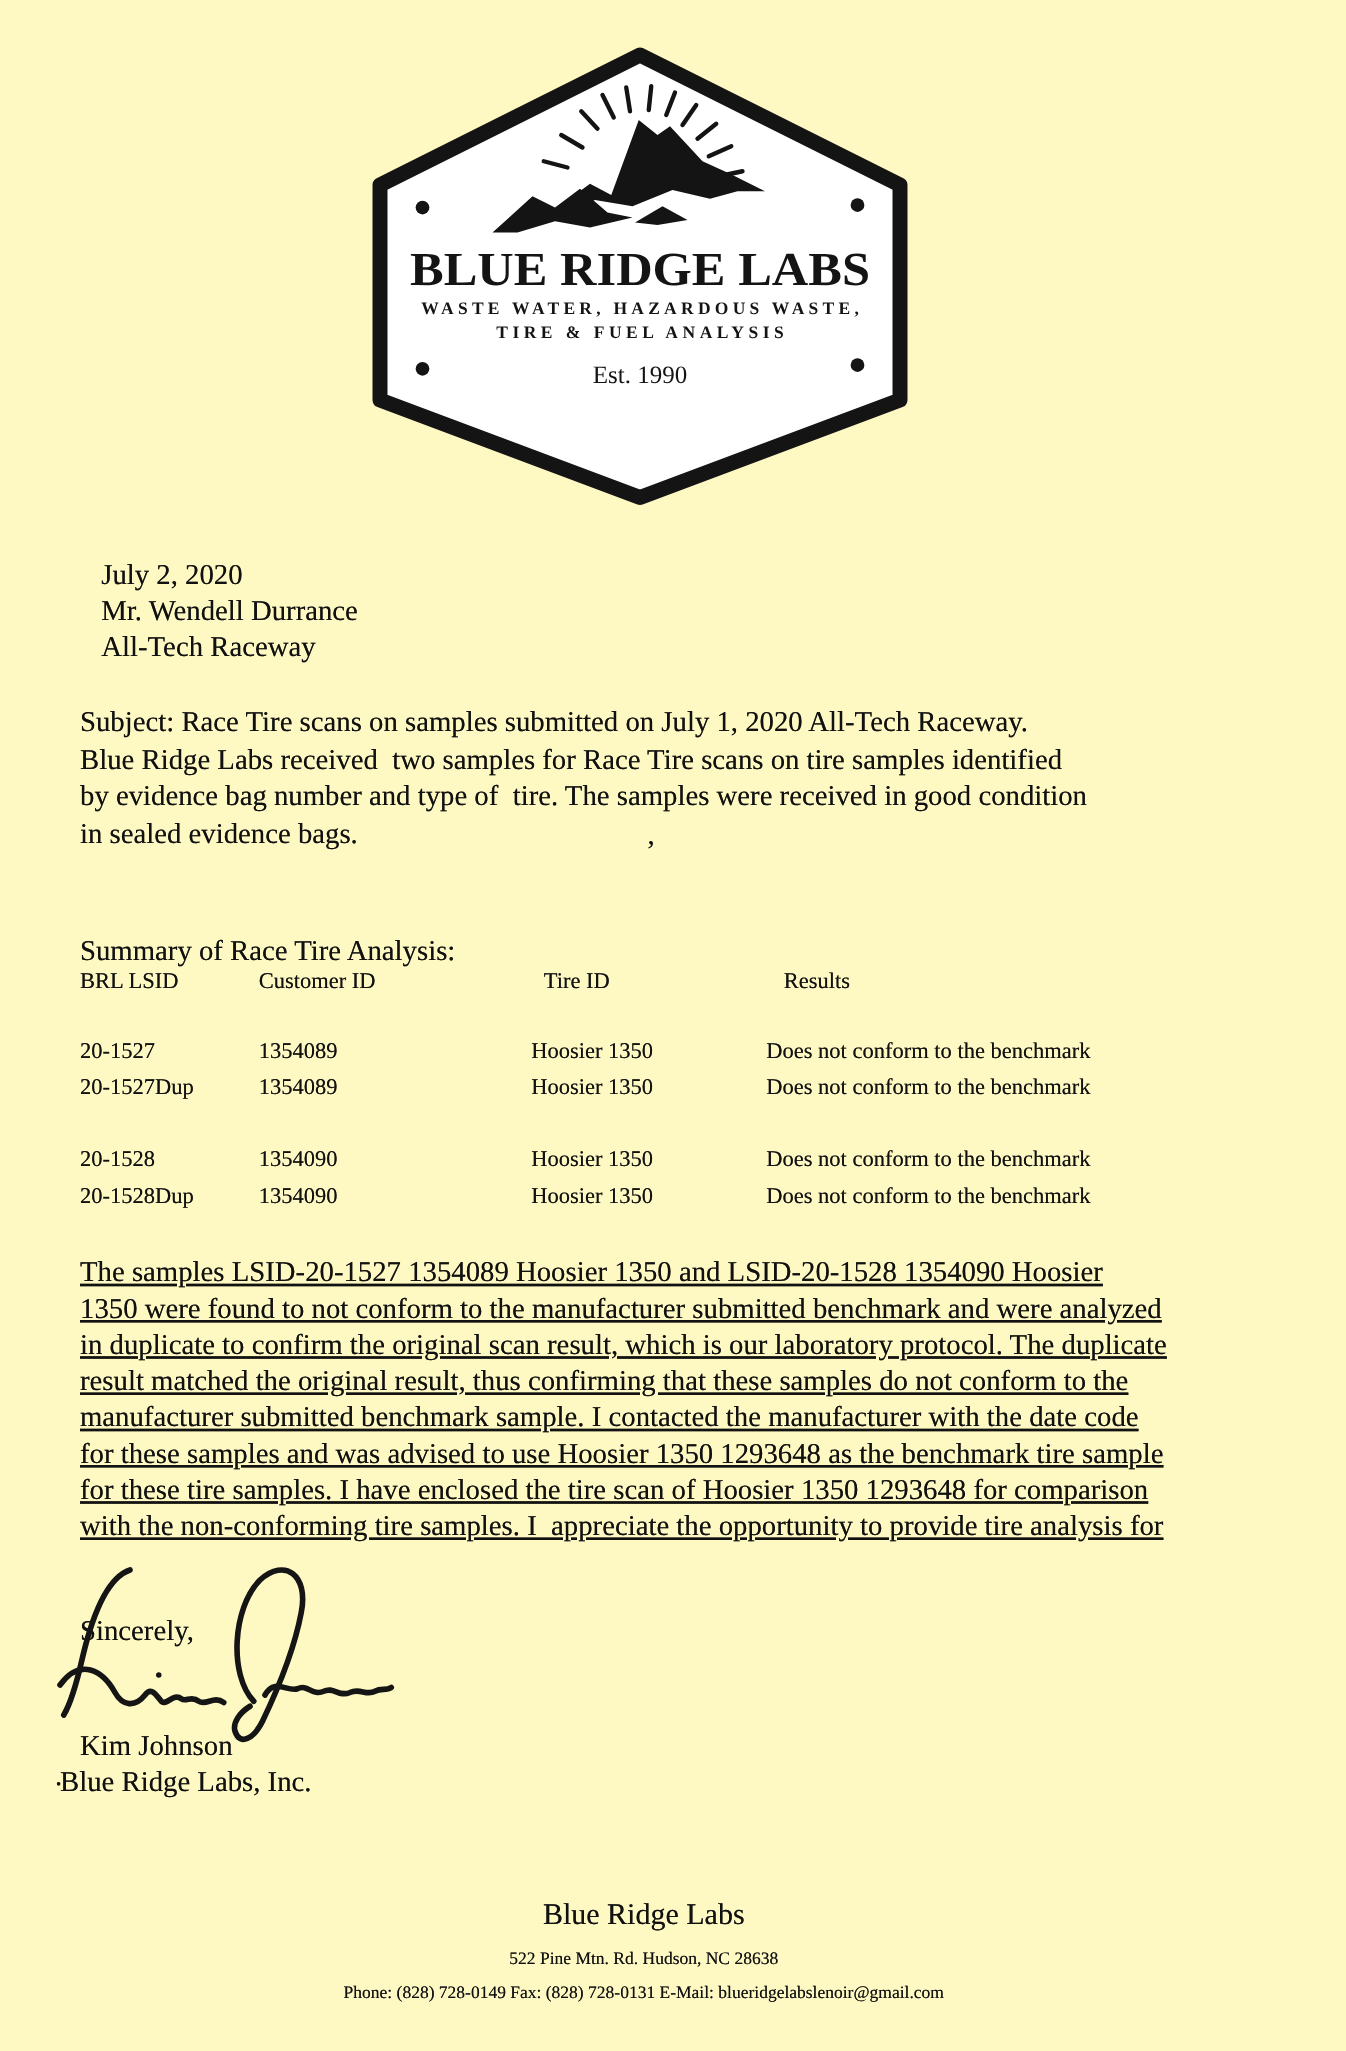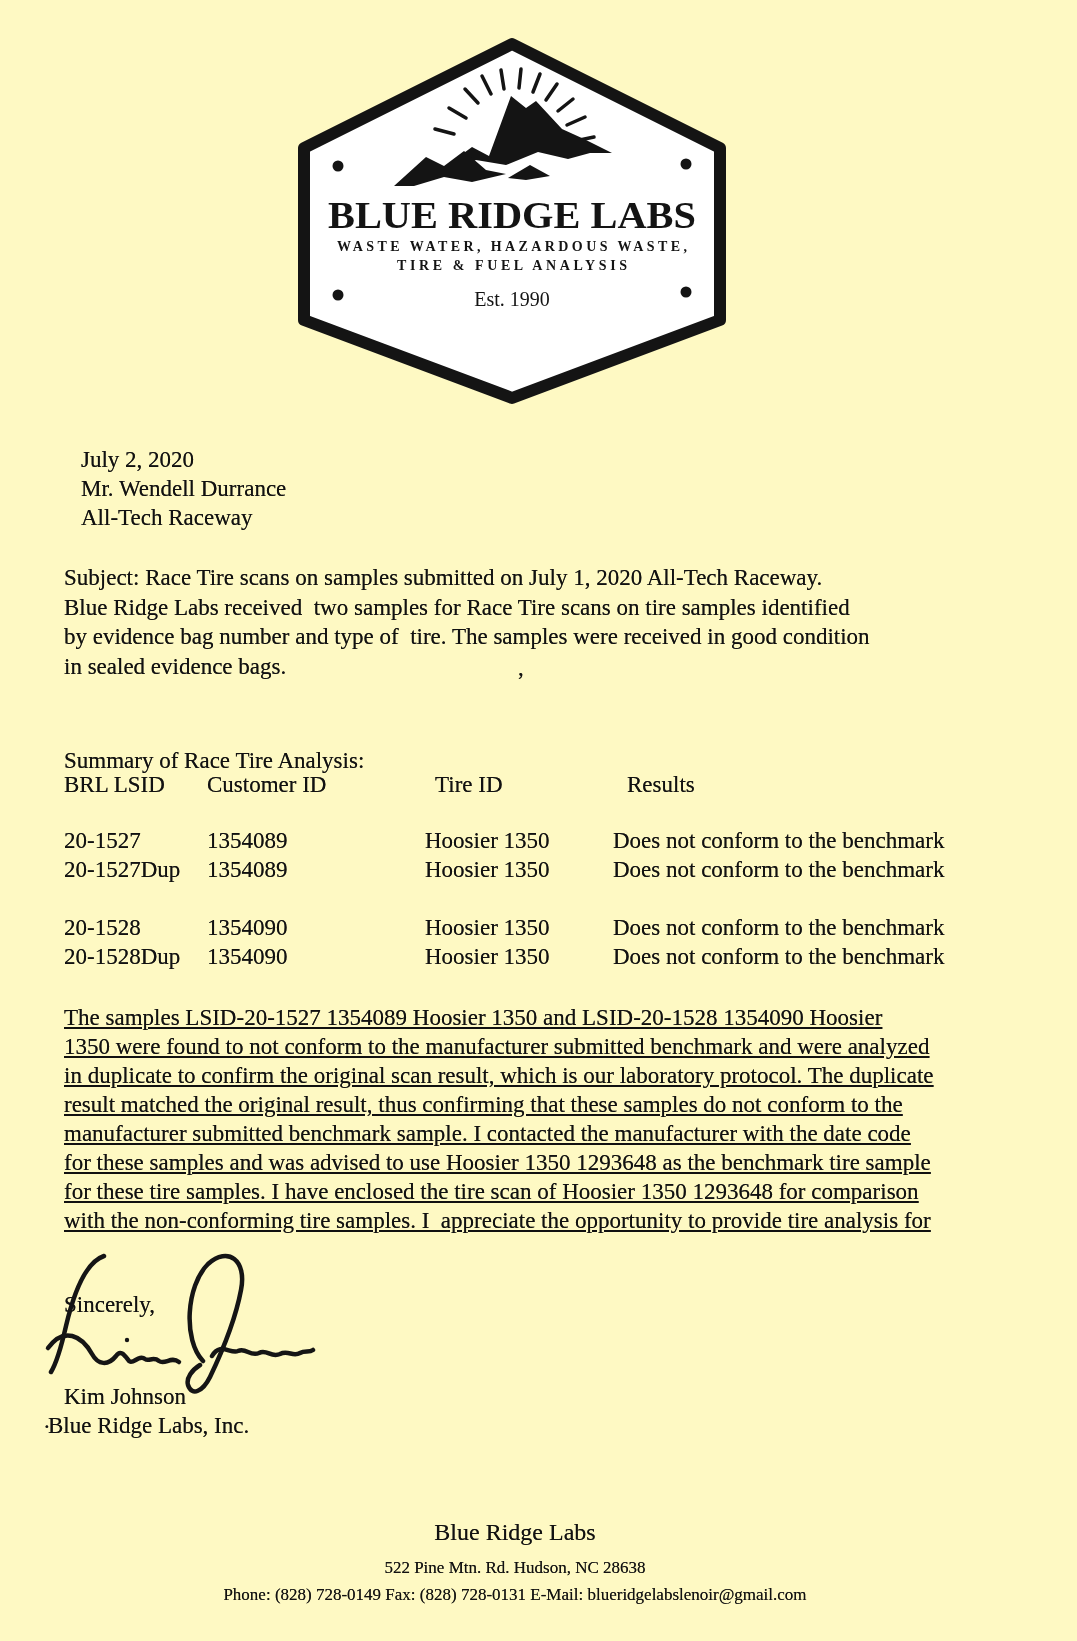--- a/index.html
+++ b/index.html
@@ -15,41 +15,41 @@
   }
   .abs { position:absolute; }
   .line { white-space:pre; }
   .block { font-size:23px; line-height:29px; }
   .body-block { font-size:23px; line-height:29px;text-decoration:underline; }
   .subject-block { font-size:23px; line-height:29.5px; }
 
   table.analysis {
     border-collapse:collapse;
     table-layout:fixed;
-    font-size:23px;
+    font-size:18px;
   }
   table.analysis td, table.analysis th {
     padding:0; margin:0;
     text-align:left;
     font-weight:normal;
     vertical-align:top;
     line-height:29px;
     white-space:pre;
     overflow:visible;
   }
   tr.spacer-sm td { height:27px; line-height:27px; }
   tr.spacer td { height:29px; }
   th.c3-pad { text-indent:10px; }
   th.c4-pad { text-indent:14px; }
 
   .stray { font-size:23px; }
 
   .footer-wrap { text-align:center; }
   .footer-company { font-size:24px; line-height:28px; }
-  .footer-line { font-size:17px; line-height:27px; }
+  .footer-line { font-size:14px; line-height:27px; }
 
   svg text { text-shadow:none; }
 </style>
 </head>
 <body>
 
 <div class="page">
 
   <svg class="abs" style="left:272px; top:30px;" width="460" height="378" viewBox="0 0 460 378">
 

